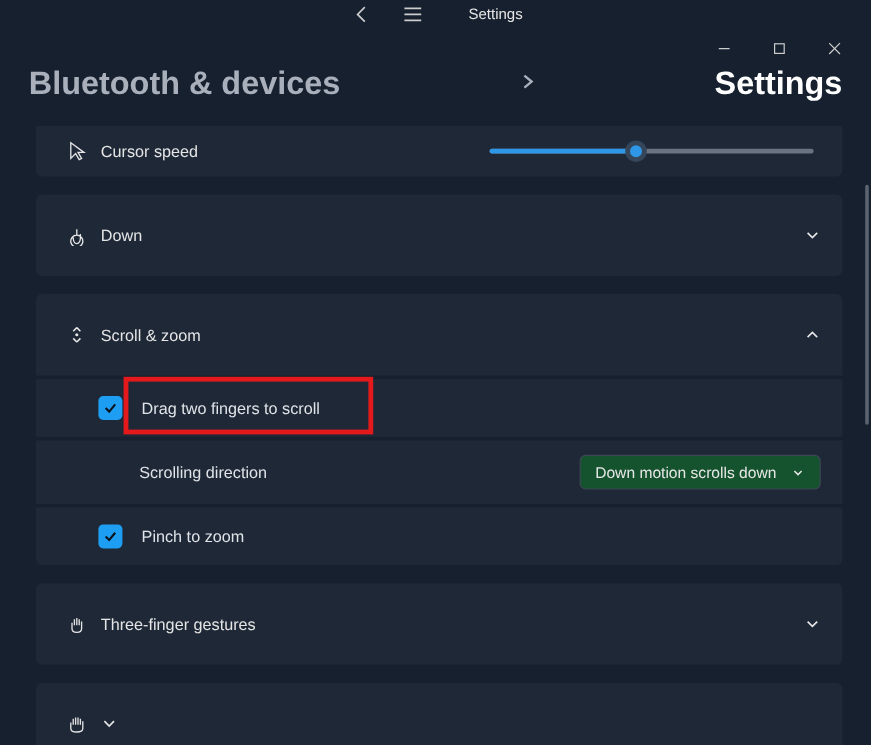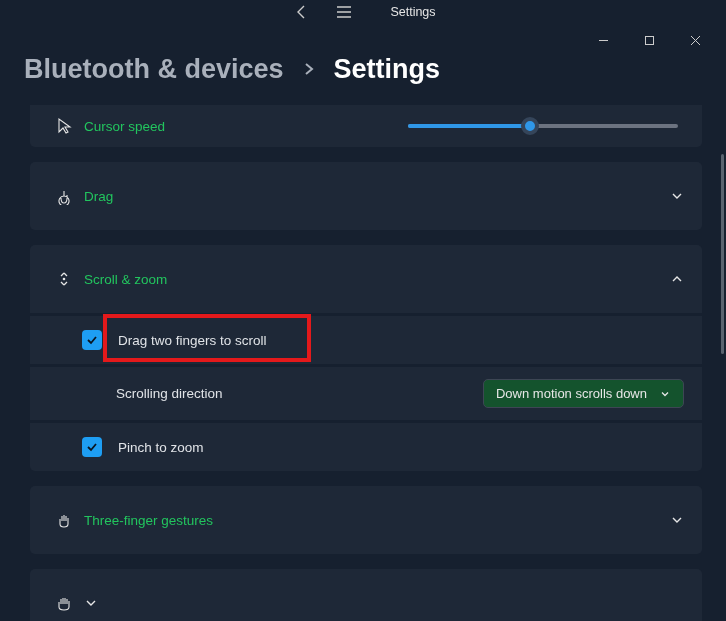--- a/index.html
+++ b/index.html
@@ -50,20 +50,21 @@
       align-items: center;
       justify-content: center;
       cursor: pointer;
       color: #ccc;
     }
     .breadcrumb {
       padding: 18px 24px 20px 24px;
       display: flex;
       align-items: center;
       gap: 18px;
+      justify-content: space-between;
     }
     .bc-parent {
       font-size: 27px;
       font-weight: 600;
       color: #a9b0bb;
     }
     .bc-sep {
       font-size: 20px;
       color: #a9b0bb;
     }
@@ -94,21 +95,21 @@
     }
     .row-icon {
       width: 40px;
       display: flex;
       align-items: center;
       justify-content: center;
       color: #e6e6e6;
     }
     .row-label {
       font-size: 13.5px;
-      color: #22c55e;
+      color: #e5e5e5;
       flex: 1;
     }
     .chevron {
       color: #e6e6e6;
       display: flex;
       align-items: center;
     }
     .slider-wrap {
       width: 270px;
       display: flex;
@@ -254,21 +255,21 @@
   </div>
 
   <div style="height:12px;"></div>
 
   <div class="row header">
     <div class="row-icon">
       <svg width="18" height="18" viewBox="0 0 18 18">
           <path d="M9 9 L9 4 M9 9 a5 5 0 1 0 0.01 0 M6 11 Q6 16 9 16 Q12 16 12 11 L12 8" stroke="#e6e6e6" stroke-width="1.1" fill="none"></path>
         </svg>
     </div>
-    <div class="row-label">Drag</div>
+    <div class="row-label">Down</div>
     <div class="chevron">
       <svg width="14" height="14" viewBox="0 0 14 14">
           <path d="M3 5 L7 9 L11 5" stroke="currentColor" stroke-width="1.4" fill="none"></path>
         </svg>
     </div>
   </div>
 
   <div style="height:12px;"></div>
 
   <div class="row header" style="border-radius:5px 5px 0 0;">

